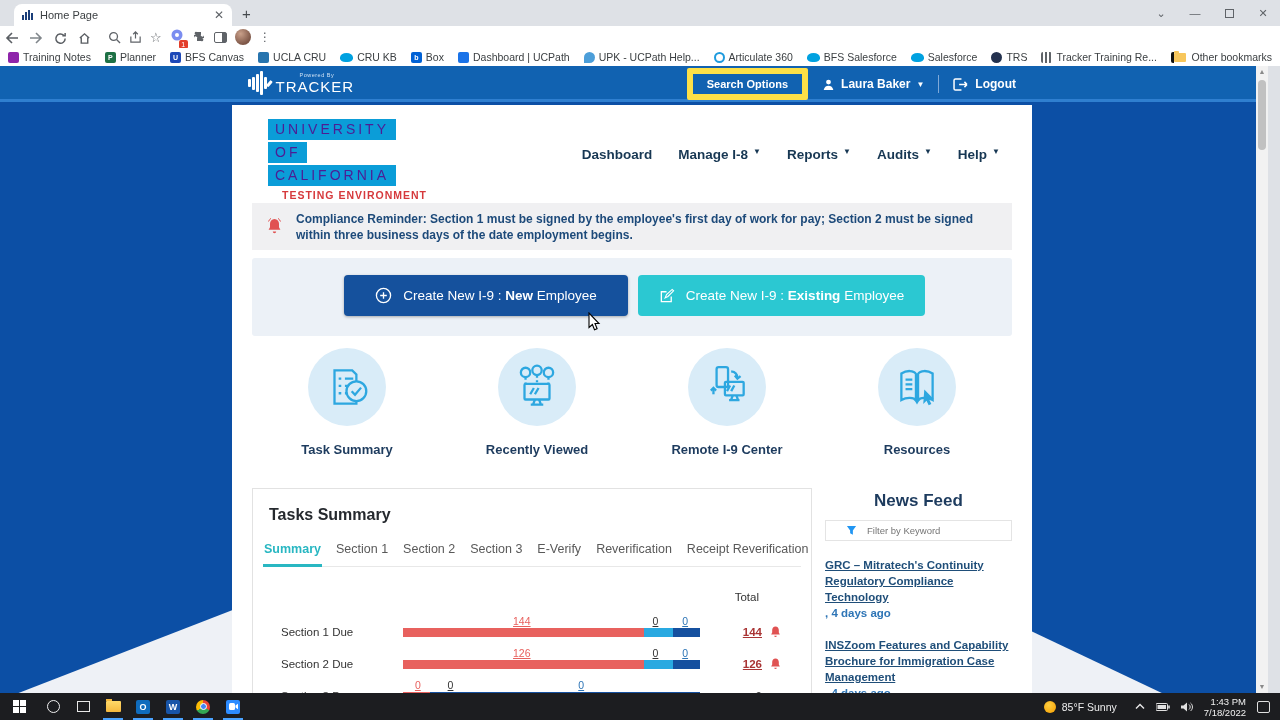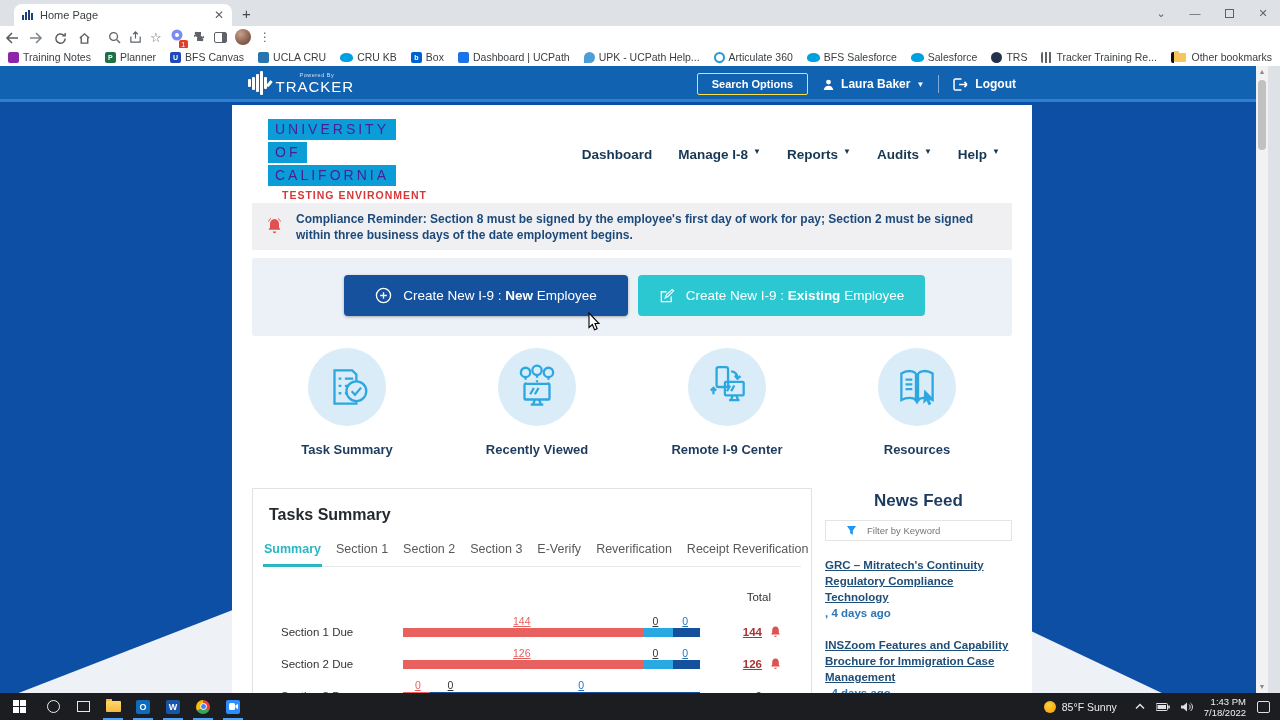--- a/index.html
+++ b/index.html
@@ -45,21 +45,21 @@
 
   
   #page { position:absolute; left:0; top:66px; width:1268px; height:627px; background:#0c4fa5; overflow:hidden; }
   #app-header { position:absolute; left:0; top:0; width:100%; height:36px; background:#1162b1; border-bottom:3px solid #2f7fd0; }
   .logo-wrap { position:absolute; left:248px; top:5px; display:flex; gap:5px; align-items:center; }
   .logo-bars { display:flex; align-items:center; gap:1.5px; height:24px; }
   .logo-bars i { display:block; width:2.5px; background:#fff; border-radius:1px; }
   .logo-txt .powered { font-size:5.5px; color:#cfe2f5; letter-spacing:.5px; margin-left:24px; }
   .logo-txt .tracker { font-size:15px; color:#fff; letter-spacing:1px; font-weight:400; }
   .hdr-right { position:absolute; right:252px; top:0; height:36px; display:flex; align-items:center; gap:14px; }
-  .search-opt-btn { border:1px solid #fde047; color:#fff; font-size:11px; font-weight:bold; padding:4px 14px; border-radius:2px; background:transparent; }
+  .search-opt-btn { border:6px solid #fde047; color:#fff; font-size:11px; font-weight:bold; padding:4px 14px; border-radius:2px; background:transparent; }
   .hdr-user { display:flex; align-items:center; gap:6px; color:#fff; font-size:12px; font-weight:bold; }
   .hdr-caret { font-size:8px; }
   .hdr-divider { width:1px; height:18px; background:#7fa9d8; }
   .hdr-logout { display:flex; align-items:center; gap:6px; color:#fff; font-size:12px; font-weight:bold; }
 
   #content-card { position:absolute; left:232px; top:39px; width:800px; height:588px; background:#fff; }
 
   .uc-logo { position:absolute; left:36px; top:14px; }
   .uc-line { display:table; background:#0b9dd8; color:#4c1d95; font-weight:normal; font-size:14px; letter-spacing:3px; padding:2px 7px 3px; margin-bottom:2px; }
   .uc-env { color:#d6393c; font-weight:bold; font-size:10.5px; letter-spacing:1px; margin:3px 0 0 14px; }
@@ -80,21 +80,21 @@
   #quicklinks { position:absolute; left:20px; top:243px; width:760px; display:flex; }
   .ql-card { width:190px; display:flex; flex-direction:column; align-items:center; }
   .ql-circle { width:78px; height:78px; border-radius:50%; background:#d9ecf8; display:flex; align-items:center; justify-content:center; }
   .ql-label { margin-top:16px; font-size:13px; font-weight:bold; color:#1d3b5e; }
 
   #tasks-panel { position:absolute; left:20px; top:383px; width:560px; height:210px; border:1px solid #e2e2e2; background:#fff; }
   .tp-title { font-size:16px; font-weight:bold; color:#25292e; margin:17px 0 0 16px; }
   #tp-tabs { display:flex; gap:13px; margin:18px 10px 0 10px; border-bottom:1px solid #e8e8e8; }
   .tp-tab { font-size:12.5px; color:#595959; padding:0 1px 8px; white-space:nowrap; }
   .tp-tab.active { color:#29b7c2; font-weight:bold; border-bottom:3px solid #29b7c2; margin-bottom:-1px; }
-  .total-hdr { position:absolute; right:40px; top:102px; font-size:11.5px; color:#333;margin-left:42px; }
+  .total-hdr { position:absolute; right:52px; top:102px; font-size:11.5px; color:#333;margin-left:42px; }
   #chart-rows { position:absolute; left:0; top:118px; width:100%; }
   .chart-row { display:flex; align-items:flex-end; height:32px; }
   .row-label { width:150px; padding-left:28px; font-size:11.5px; color:#333; line-height:14px; flex:none; }
   .bar-area { width:297px; position:relative; flex:none; }
   .bar-labels { position:relative; height:13px; }
   .bar-labels span { position:absolute; transform:translateX(-50%); font-size:10.5px; text-decoration:underline; }
   .bar-track { display:flex; height:9px; margin-bottom:2px; }
   .bar-track i { display:block; height:100%; }
   .row-total { width:62px; text-align:right; font-size:11.5px; font-weight:bold; text-decoration:underline; line-height:14px; flex:none; }
   .row-bell { width:26px; text-align:center; line-height:10px; flex:none; }
@@ -340,21 +340,21 @@
             <span class="caret">▼</span>
           </span>
         </div>
 
       <div id="banner">
         <svg width="17" height="19" viewBox="0 0 17 19">
             <path d="M8.5 2C5.7 2 4 4.2 4 6.7v3.5L2.6 12.8h11.8L13 10.2V6.7C13 4.2 11.3 2 8.5 2z" fill="#e05252"></path>
             <path d="M6.8 14.5a1.7 1.7 0 0 0 3.4 0z" fill="#e05252"></path>
             <path d="M2.5 4.5C3 3 4 2 5 1.4M14.5 4.5C14 3 13 2 12 1.4" stroke="#e05252" stroke-width="1" fill="none"></path>
           </svg>
-        <div class="banner-text">Compliance Reminder: Section 8 must be signed by the employee's first day of work for pay; Section 2 must be signed within three business days of the date employment begins.</div>
+        <div class="banner-text">Compliance Reminder: Section 1 must be signed by the employee's first day of work for pay; Section 2 must be signed within three business days of the date employment begins.</div>
       </div>
 
       <div id="actions">
         <button class="act-btn" id="btn-new">
           <svg width="17" height="17" viewBox="0 0 18 18">
               <circle cx="9" cy="9" r="7.5" stroke="#fff" stroke-width="1.4" fill="none"></circle>
               <path d="M9 5.5v7M5.5 9h7" stroke="#fff" stroke-width="1.4"></path>
             </svg>
           <span><span>Create New I-9 : </span><b>New</b><span> Employee</span></span>
         </button>

